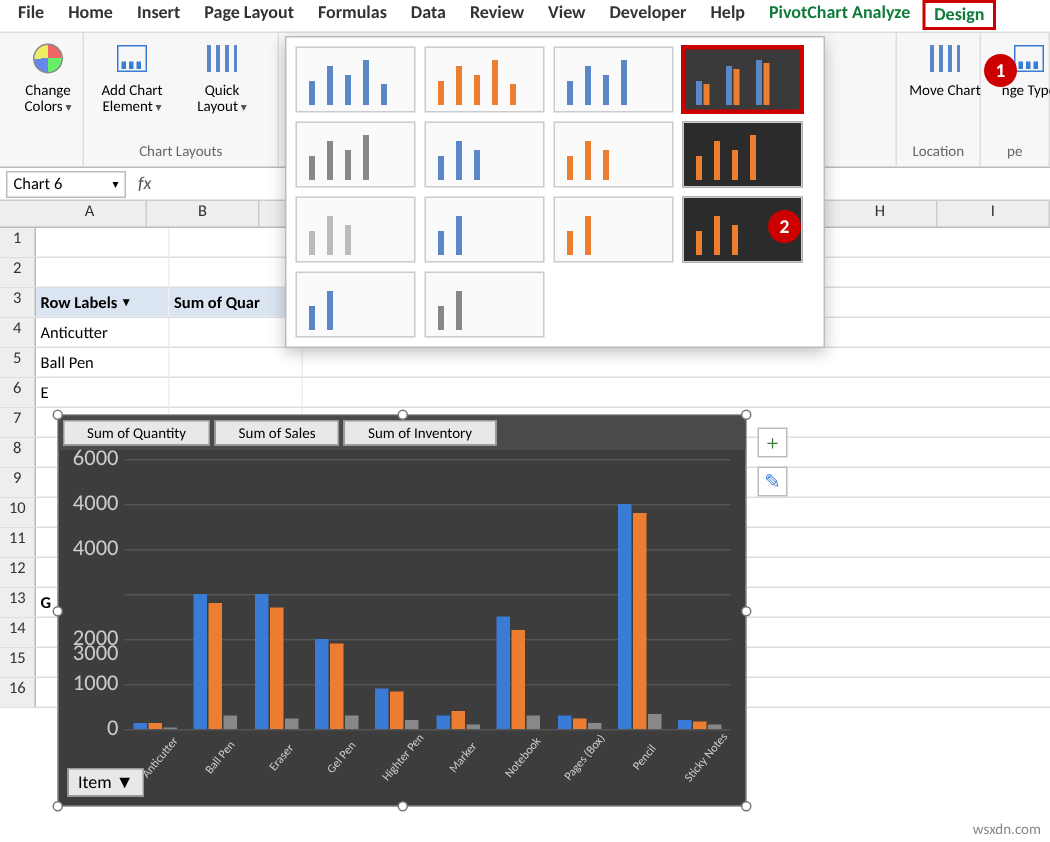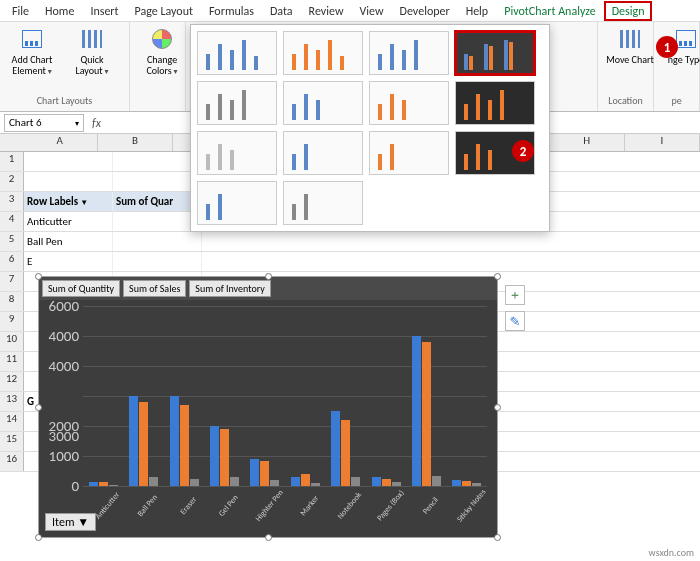--- a/index.html
+++ b/index.html
@@ -1,19 +1,19 @@
 <!DOCTYPE html>
 <html><head>
 <meta charset="utf-8">
 <style>
 * { box-sizing: border-box; margin: 0; padding: 0; font-family: "Segoe UI", Calibri, sans-serif; }
 body { background: #fff; width: 700px; height: 561px; overflow: hidden; position: relative; font-size: 12px; }
 
 
-.tabs { display: flex; align-items: center; height: 22px; padding: 0 4px; border-bottom: 1px solid #ddd; background: #fff; }
+.tabs { display: flex; align-items: flex-start; height: 22px; padding: 0 4px; border-bottom: 1px solid #ddd; background: #fff; font-weight: bold; }
 .tab { padding: 2px 8px; color: #333; cursor: pointer; font-size: 12px; }
 .tab.green { color: #0f7b3a; }
 .tab.design { color: #0f7b3a; border: 2px solid #c00; padding: 1px 6px; }
 
 
 .ribbon { display: flex; height: 90px; border-bottom: 1px solid #bbb; background: #f7f7f7; position: relative; }
 .group { border-right: 1px solid #ddd; display: flex; flex-direction: column; justify-content: space-between; padding: 2px 4px; }
 .group-row { display: flex; gap: 4px; }
 .gbtn { display: flex; flex-direction: column; align-items: center; justify-content: center; width: 56px; padding: 2px; cursor: pointer; }
 .gbtn .ic { width: 26px; height: 26px; display: flex; align-items: center; justify-content: center; }
@@ -56,21 +56,21 @@
 .pthdr { background:#dbe5f1; }
 .ddic { font-size:8px; margin-left:2px; }
 
 
 .chartobj { position:absolute; left:38px; top:276px; width:460px; height:262px; border:1px solid #a3a3a3; background:#3d3d3d; z-index:10; }
 .chartobj .handles div { position:absolute; width:7px; height:7px; border:1px solid #777; background:#fff; border-radius:50%; }
 .h-nw{top:-4px;left:-4px}.h-n{top:-4px;left:50%;margin-left:-3px}.h-ne{top:-4px;right:-4px}
 .h-w{top:50%;left:-4px;margin-top:-3px}.h-e{top:50%;right:-4px;margin-top:-3px}
 .h-sw{bottom:-4px;left:-4px}.h-s{bottom:-4px;left:50%;margin-left:-3px}.h-se{bottom:-4px;right:-4px}
 .chartbtns { background:#4a4a4a; padding:3px; display:flex; gap:3px; }
-.cbtn { background:#e8e8e8; border:1px solid #999; font-size:10px; padding:1px 5px; cursor:pointer; }
+.cbtn { background:#e8e8e8; border:1px solid #999; font-size:10px; padding:1px 15px; cursor:pointer; }
 .plot { position:relative; flex:1; margin:6px 10px 6px 44px; }
 .ylab { position:absolute; font-size:15px; color:#ccc; right:100%; margin-right:4px; transform:translateY(-50%); }
 .gridline{ position:absolute; left:0; right:0; border-top:1px solid #555; }
 .bars { position:absolute; bottom:0; left:0; right:0; top:0; display:flex; align-items:flex-end; }
 .bgroup { flex:1; display:flex; justify-content:center; align-items:flex-end; gap:1px; height:100%; }
 .bar { width:9px; }
 .b1{background:#3a7bd5}.b2{background:#ed7d31}.b3{background:#888}
 .xlabs { display:flex; height:46px; }
 .xl { flex:1; font-size:8px; color:#ccc; text-align:center; transform:rotate(-50deg); transform-origin: top center; margin-top:10px; white-space:nowrap; }
 .itembtn { position:absolute; left:6px; bottom:6px; background:#e8e8e8; border:1px solid #999; font-size:12px; padding:1px 6px; cursor:pointer; }
@@ -91,48 +91,48 @@
   <span class="tab">Review</span>
   <span class="tab">View</span>
   <span class="tab">Developer</span>
   <span class="tab">Help</span>
   <span class="tab green">PivotChart Analyze</span>
   <span class="tab design">Design</span>
 </div>
 <div class="anno" style="top:36px; right:22px;">1</div>
 
 <div class="ribbon">
-  <div class="group" style="width:130px">
-    <div class="group-row">
-      <div class="gbtn">
-        <div class="ic">
-            <div class="ic-chart"></div>
-          </div>
-        <div class="lbl drop">Add Chart
-Element</div>
-      </div>
-      <div class="gbtn">
-        <div class="ic">
-            <div class="ic-gen"></div>
-          </div>
-        <div class="lbl drop">Quick
-Layout</div>
-      </div>
-    </div>
-    <div class="glabel">Chart Layouts</div>
-  </div>
   <div class="group" style="width:56px">
     <div class="gbtn">
       <div class="ic">
           <div class="ic-colors"></div>
         </div>
       <div class="lbl drop">Change
 Colors</div>
     </div>
     <div class="glabel"></div>
+  </div>
+  <div class="group" style="width:130px">
+    <div class="group-row">
+      <div class="gbtn">
+        <div class="ic">
+            <div class="ic-chart"></div>
+          </div>
+        <div class="lbl drop">Add Chart
+Element</div>
+      </div>
+      <div class="gbtn">
+        <div class="ic">
+            <div class="ic-gen"></div>
+          </div>
+        <div class="lbl drop">Quick
+Layout</div>
+      </div>
+    </div>
+    <div class="glabel">Chart Layouts</div>
   </div>
   <div class="group" style="flex:1"></div>
   <div class="group" style="width:56px">
     <div class="gbtn">
       <div class="ic">
           <div class="ic-gen"></div>
         </div>
       <div class="lbl">Move
 Chart</div>
     </div>

